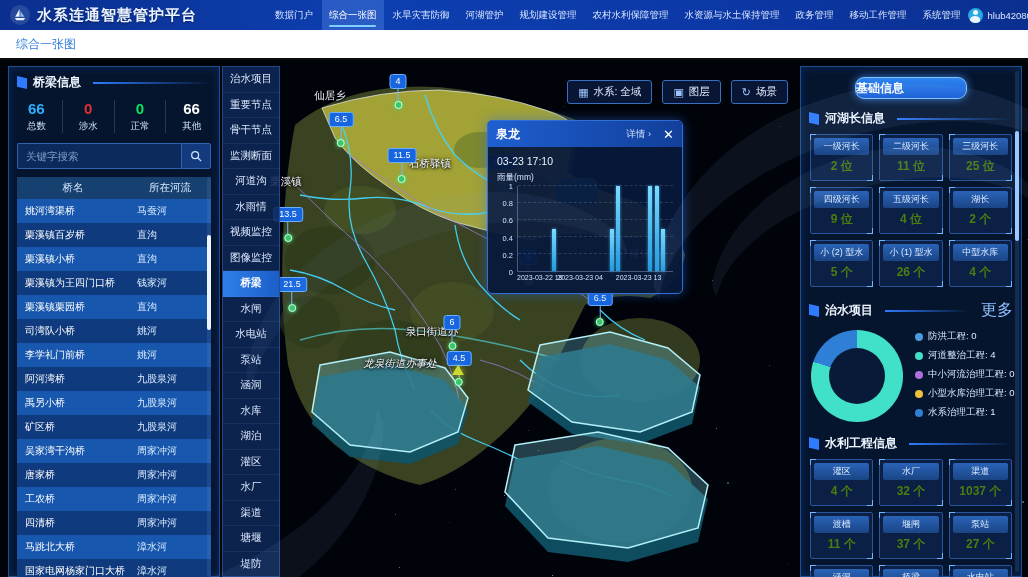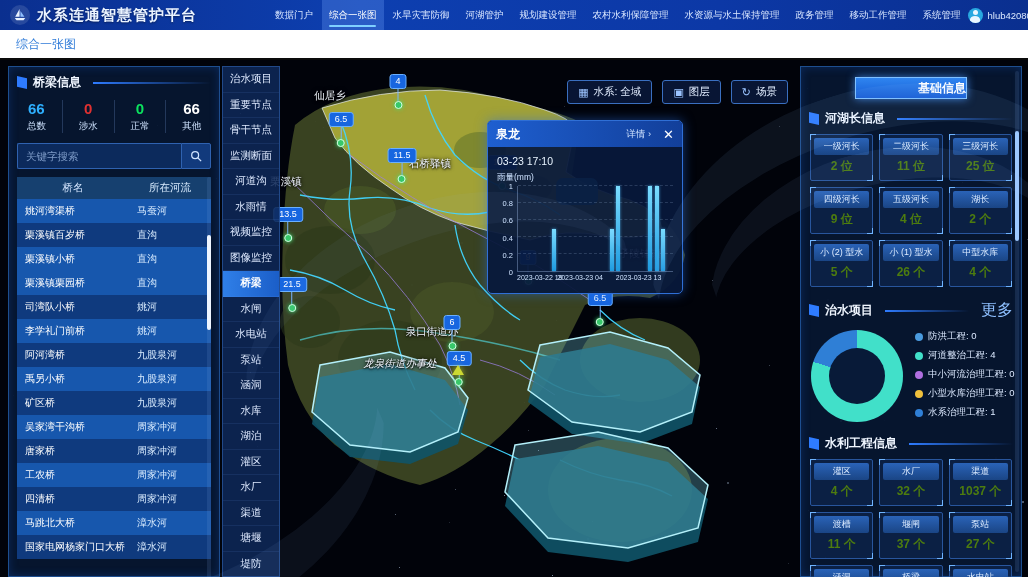--- a/index.html
+++ b/index.html
@@ -126,22 +126,22 @@
     border-bottom:1px solid rgba(180,210,255,.35); }
   .gridline { position:absolute; left:0; right:0; border-top:1px dashed rgba(190,215,255,.18); }
   .bar { position:absolute; bottom:0; width:4px; transform:translateX(-50%);
     background:linear-gradient(180deg,#7adcff,#1e9be0); box-shadow:0 0 3px rgba(80,190,255,.8); }
   .plot-xlabels { position:relative; height:12px; margin-left:20px; }
   .xlab { position:absolute; top:2px; font-size:7px; color:#cfe3ff; white-space:nowrap; }
 
   
   .right-panel { right:6px; width:222px; }
   .rp-btn { display:block; width:112px; margin:10px auto 4px auto; height:22px; line-height:20px;
-    text-align:right; background:linear-gradient(180deg,#2f85f0,#155bd4); border:1px solid #7fc0ff;
-    border-radius:0; color:#fff; font-size:12px; font-weight:bold; cursor:pointer;
+    text-align:left; background:linear-gradient(180deg,#2f85f0,#155bd4); border:1px solid #7fc0ff;
+    border-radius:9px; color:#fff; font-size:12px; font-weight:bold; cursor:pointer;
     box-shadow:0 0 8px rgba(70,150,255,.8); }
   .card-grid { display:grid; grid-template-columns:1fr 1fr 1fr; gap:6px; padding:2px 9px 6px 9px; }
   .info-card { border:1px solid #28559c; border-radius:2px; background:rgba(16,42,88,.55); position:relative; }
   .info-card::before, .info-card::after { content:""; position:absolute; width:5px; height:5px; }
   .info-card::before { top:-1px; left:-1px; border-top:1px solid #6fb4ff; border-left:1px solid #6fb4ff; }
   .info-card::after { bottom:-1px; right:-1px; border-bottom:1px solid #6fb4ff; border-right:1px solid #6fb4ff; }
   .card-label { margin:3px 3px 0 3px; background:linear-gradient(180deg,#2a63b8,#1a4585); border-radius:2px;
     font-size:9px; color:#dcebff; text-align:center; padding:2px 1px; white-space:nowrap; overflow:hidden; }
   .card-value { text-align:center; color:#4d7c0f; font-size:12px; font-weight:bold; padding:3px 0 5px 0; }
   .donut-row { display:flex; padding:4px 10px 6px 10px; }
@@ -459,20 +459,24 @@
           <div class="tcell c2">马蚕河</div>
         </div>
         <div class="trow even">
           <div class="tcell c1">栗溪镇百岁桥</div>
           <div class="tcell c2">直沟</div>
         </div>
         <div class="trow odd">
           <div class="tcell c1">栗溪镇小桥</div>
           <div class="tcell c2">直沟</div>
         </div>
+        <div class="trow even">
+          <div class="tcell c1">栗溪镇为王四门口桥</div>
+          <div class="tcell c2">钱家河</div>
+        </div>
         <div class="trow odd">
           <div class="tcell c1">栗溪镇栗园桥</div>
           <div class="tcell c2">直沟</div>
         </div>
         <div class="trow even">
           <div class="tcell c1">司湾队小桥</div>
           <div class="tcell c2">姚河</div>
         </div>
         <div class="trow odd">
           <div class="tcell c1">李学礼门前桥</div>

